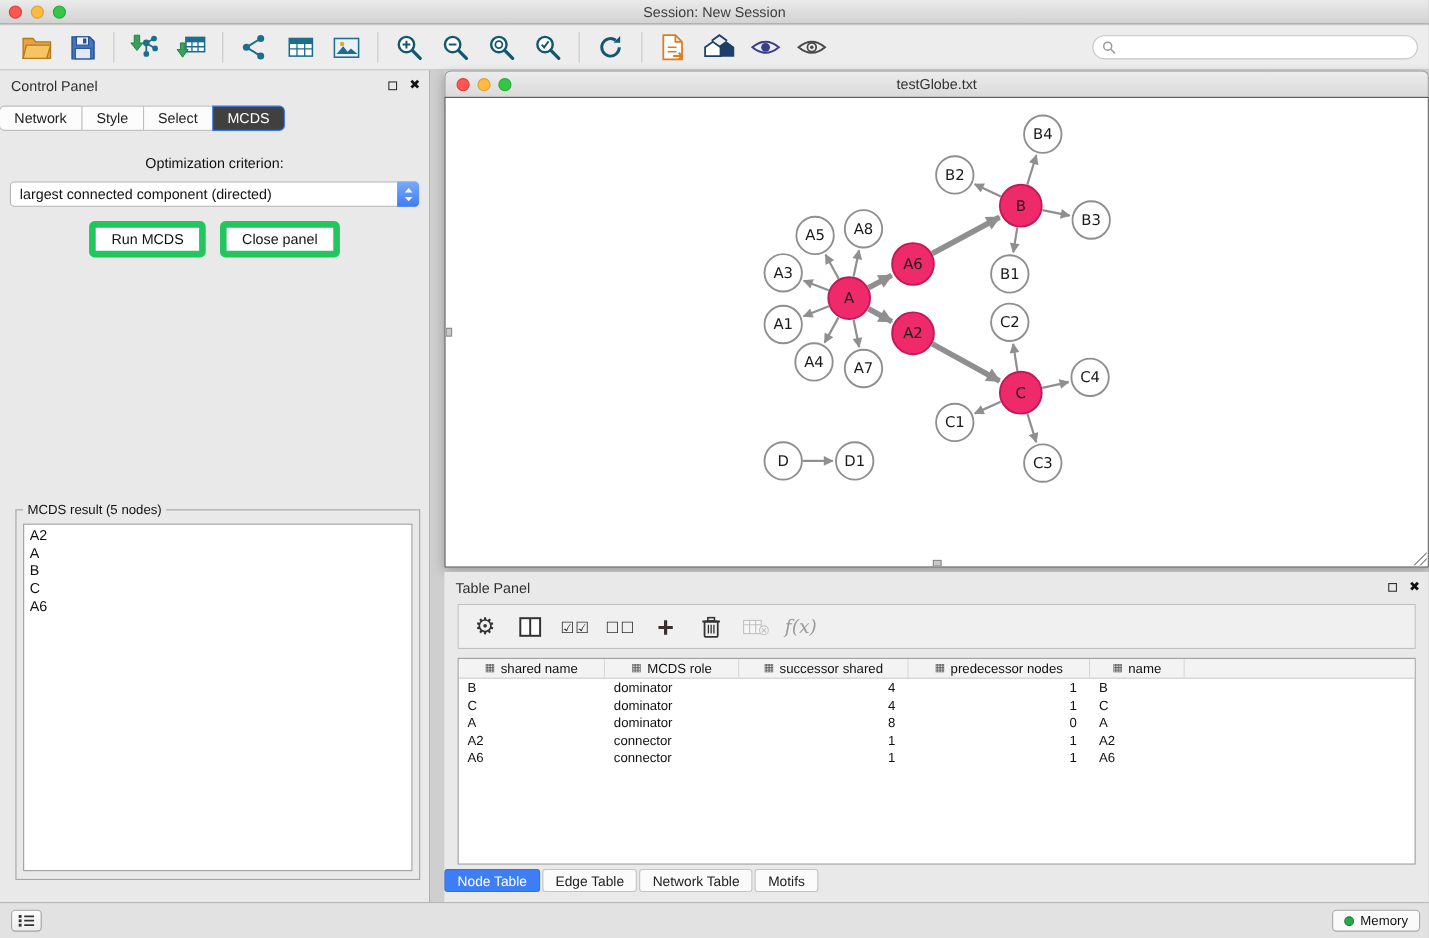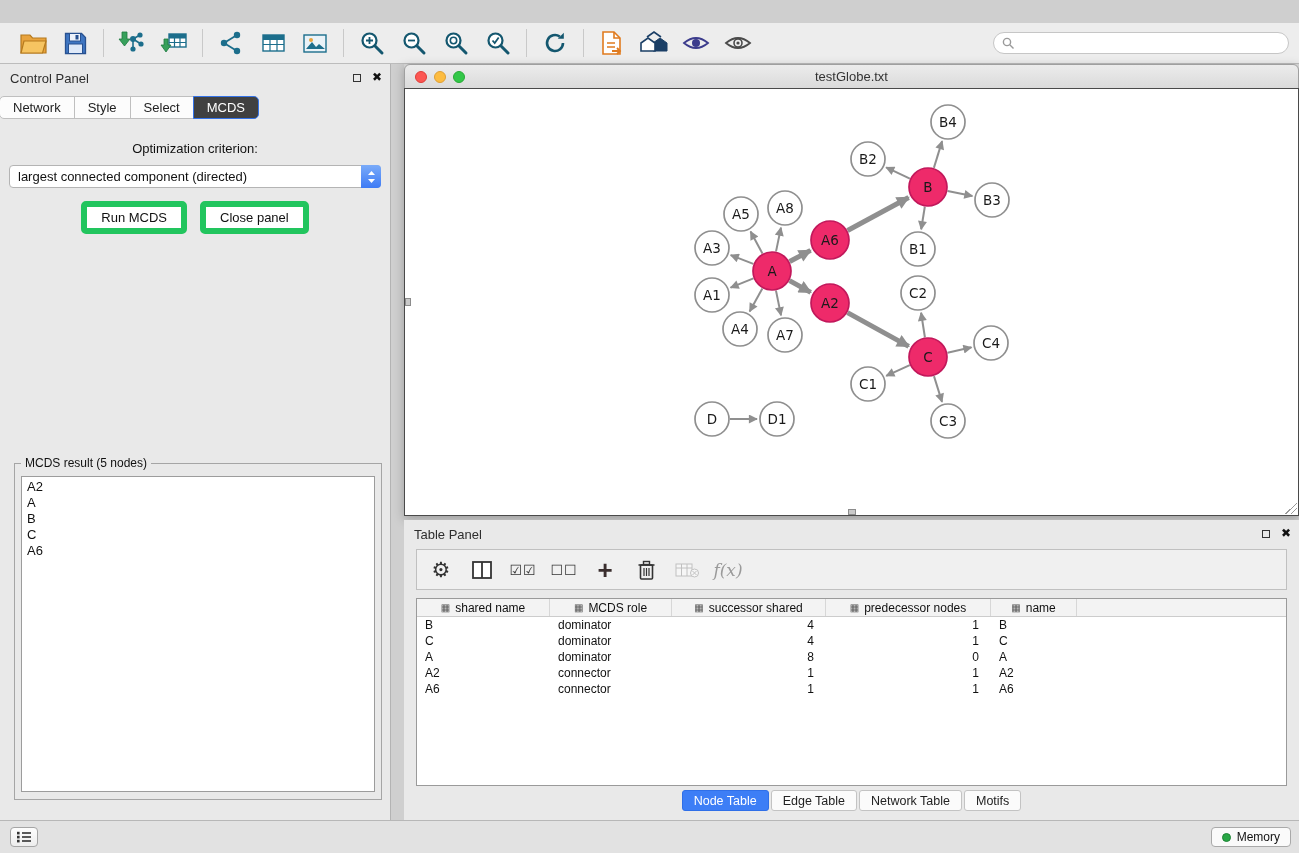--- a/index.html
+++ b/index.html
@@ -67,35 +67,43 @@
   .g-plus{font-size:26px;font-weight:bold;color:#3a2e2e;line-height:1;}
   .g-fx{font-family:"DejaVu Serif",serif;font-style:italic;font-size:17px;color:#9a9a9a;}
   .tp-table{position:absolute;left:12px;top:78px;width:871px;height:188px;background:#fff;border:1px solid #9a9a9a;overflow:hidden;font-size:12px;}
   .t-head{display:flex;height:18px;background:#f3f3f3;border-bottom:1px solid #ccc;}
   .th{display:flex;align-items:center;justify-content:center;gap:5px;border-right:1px solid #d7d7d7;color:#111;cursor:pointer;}
   .th-ico{font-size:10px;color:#555;line-height:1;}
   .c0{width:133px;}.c1{width:122px;}.c2{width:154px;}.c3{width:165px;}.c4{width:86px;}
   .tr{display:flex;height:16px;line-height:16px;cursor:default;}
   .td{padding:0 8px;white-space:nowrap;color:#111;}
   .td.num{text-align:right;padding-right:12px;}
-  .tp-tabs{position:absolute;left:0;right:0;top:270px;display:flex;justify-content:center;gap:2px;}
+  .tp-tabs{position:absolute;left:0;right:0;top:270px;display:flex;gap:2px;}
   .tp-tab{font-size:12.5px;padding:2.5px 11px;background:#fbfbfb;border:1px solid #c3c3c3;border-radius:3px;color:#222;cursor:pointer;}
   .tp-tab.active{background:#3d7ef6;border-color:#2f6fe8;color:#fff;}
 
   
   .statusbar{position:absolute;left:0;right:0;bottom:0;height:33px;background:#e2e2e2;border-top:1px solid #b7b7b7;}
   .sb-left{position:absolute;left:10px;top:6px;width:28px;height:20px;border:1px solid #a5a5a5;border-radius:4px;background:linear-gradient(#fdfdfd,#ededed);display:flex;align-items:center;justify-content:center;cursor:pointer;}
   .memory{position:absolute;right:8px;top:6px;height:20px;border:1px solid #a9a9a9;border-radius:4px;background:#fafafa;display:flex;align-items:center;gap:6px;padding:0 10px;font-size:12px;color:#111;cursor:pointer;}
   .memdot{width:9px;height:9px;border-radius:50%;background:#28a745;border:1px solid #1d8435;}
 </style>
 </head>
 <body>
 
 <div class="screen">
 
+  <div class="titlebar">
+    <div class="lights">
+      <span class="light l-red"></span>
+      <span class="light l-yellow"></span>
+      <span class="light l-green"></span>
+    </div>
+    <div class="title">Session: New Session</div>
+  </div>
 
   <div class="toolbar">
     <button class="tbtn">
       <svg width="27" height="22" viewBox="0 0 27 22">
           <path d="M1 3 h9 l2.5 3 H26 v15 H1z" fill="#e8a33d" stroke="#b57a1e" stroke-width="1.2"></path>
           <path d="M4 9 h22 l-3.5 12 H1z" fill="#f6c461" stroke="#b57a1e" stroke-width="1.2"></path>
         </svg>
     </button>
     <button class="tbtn">
       <svg width="23" height="23" viewBox="0 0 23 23">

